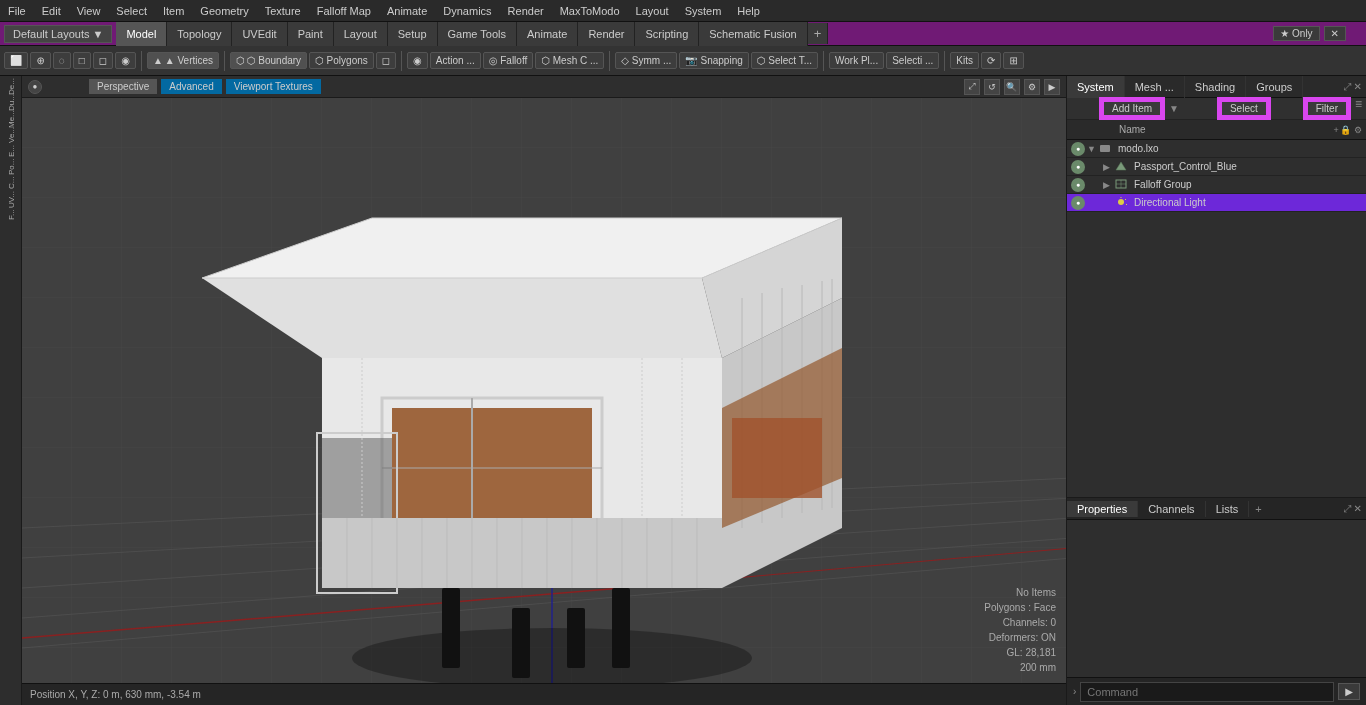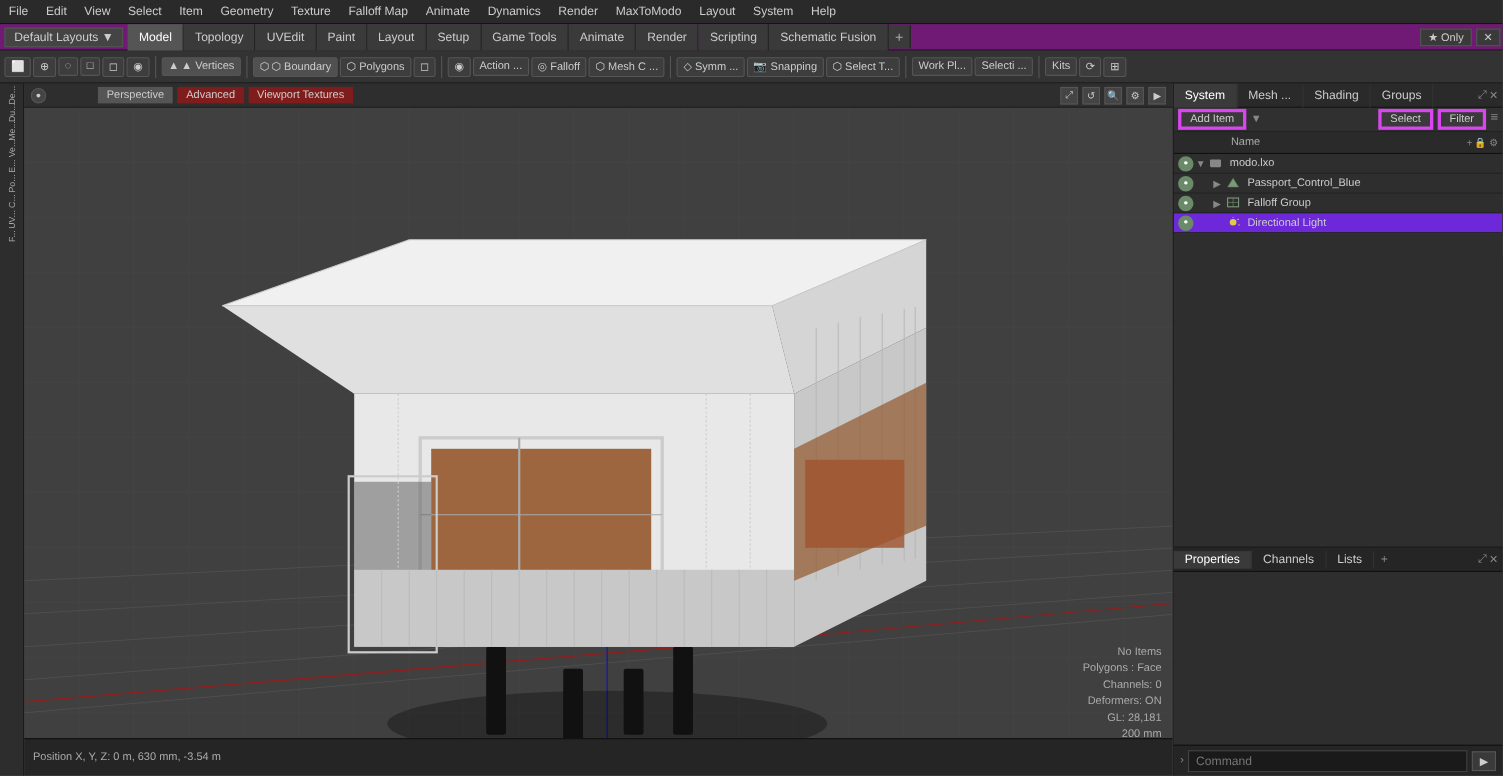--- a/index.html
+++ b/index.html
@@ -26,21 +26,21 @@
     .layout-tabs { display: flex; align-items: center; }
     .layout-tab {
       padding: 3px 10px; background: #3a3a3a; color: #ccc; font-size: 11px;
       border-right: 1px solid #222; cursor: pointer; height: 24px; display: flex; align-items: center;
     }
     .layout-tab.active { background: #555; color: #fff; }
     .layout-tab-add {
       padding: 3px 6px; background: #3a3a3a; color: #aaa; font-size: 13px;
       cursor: pointer; border-right: 1px solid #222;
     }
-    .layout-right { margin-left: auto; display: flex; align-items: center; gap: 4px; padding-right: 2px; }
+    .layout-right { margin-left: auto; display: flex; align-items: center; gap: 4px; padding-right: 20px; }
     .layout-right-btn { background: #3a3a3a; color: #ccc; border: 1px solid #555; padding: 1px 6px; cursor: pointer; font-size: 10px; }
 
     
     #toolbar {
       display: flex; align-items: center; height: 30px;
       background: #333; border-bottom: 1px solid #111; padding: 0 4px; gap: 2px;
     }
     .toolbar-sep { width: 1px; height: 20px; background: #555; margin: 0 3px; }
     .toolbar-btn {
       padding: 2px 5px; background: #3d3d3d; border: 1px solid #555;
@@ -68,38 +68,38 @@
 
     
     #viewport-container {
       flex: 1; background: #3a3a3a; position: relative; overflow: hidden;
     }
     #viewport-header {
       display: flex; align-items: center; height: 22px;
       background: #2e2e2e; border-bottom: 1px solid #1a1a1a; padding: 0 6px; gap: 4px;
     }
     .viewport-btn { width: 14px; height: 14px; border-radius: 50%; cursor: pointer; border: 1px solid #555; background: #444; font-size: 8px; display: flex; align-items: center; justify-content: center; }
-    .viewport-tab { padding: 2px 8px; background: #7f1d1d; color: #ccc; font-size: 10px; cursor: pointer; }
+    .viewport-tab { padding: 2px 8px; background: #0369a1; color: #ccc; font-size: 10px; cursor: pointer; }
     .viewport-tab.active { background: #555; margin-left: 43px; }
     .viewport-icons { margin-left: auto; display: flex; gap: 4px; }
     .viewport-icon { width: 16px; height: 16px; background: #444; border: 1px solid #555; cursor: pointer; display: flex; align-items: center; justify-content: center; font-size: 9px; }
 
     
     #scene-3d {
       position: absolute; top: 22px; left: 0; right: 0; bottom: 0;
       background: #404040;
       overflow: hidden;
     }
 
     
     .grid-svg { position: absolute; top: 0; left: 0; width: 100%; height: 100%; }
 
     
     #status-bar {
-      position: absolute; bottom: 0; left: 0; right: 0; height: 34px;
+      position: absolute; bottom: 0; left: 0; right: 0; height: 22px;
       background: #252525; border-top: 1px solid #111;
       display: flex; align-items: center; padding: 0 8px;
       color: #aaa; font-size: 10px;
     }
 
     
     #info-overlay {
       position: absolute; bottom: 30px; right: 10px;
       text-align: right; color: #aaa; font-size: 10px; line-height: 1.5;
     }
@@ -123,22 +123,22 @@
       border-right: 1px solid #333; height: 22px; display: flex; align-items: center;
     }
     .items-tab.active { background: #3a3a3a; color: #fff; }
     .items-tab-right { margin-left: auto; display: flex; gap: 2px; padding-right: 4px; }
 
     #items-toolbar {
       display: flex; align-items: center; height: 22px;
       background: #303030; border-bottom: 1px solid #222; padding: 0 4px; gap: 4px;
     }
     .items-toolbar-btn {
-      padding: 1px 8px; background: #3a3a3a; border: 3px solid #d946ef;
-      color: #ccc; font-size: 10px; cursor: pointer;
+      padding: 1px 8px; background: #3a3a3a; border: 5px solid #d946ef;
+      color: #ccc; font-size: 10px; cursor: pointer; margin-left: 28px;
     }
     .items-toolbar-right { margin-left: auto; display: flex; gap: 4px; }
 
     #items-columns {
       display: flex; height: 20px; background: #2a2a2a;
       border-bottom: 1px solid #111; padding: 0 4px; align-items: center;
     }
     .items-col-icon { width: 16px; }
     .items-col-name { flex: 1; font-size: 10px; color: #aaa; }
 

